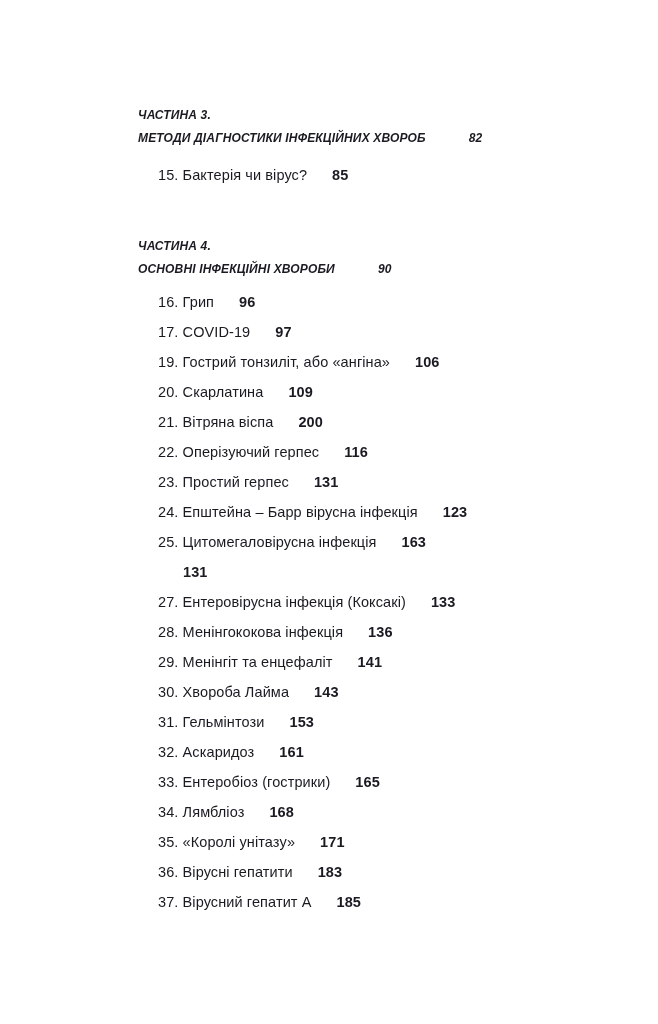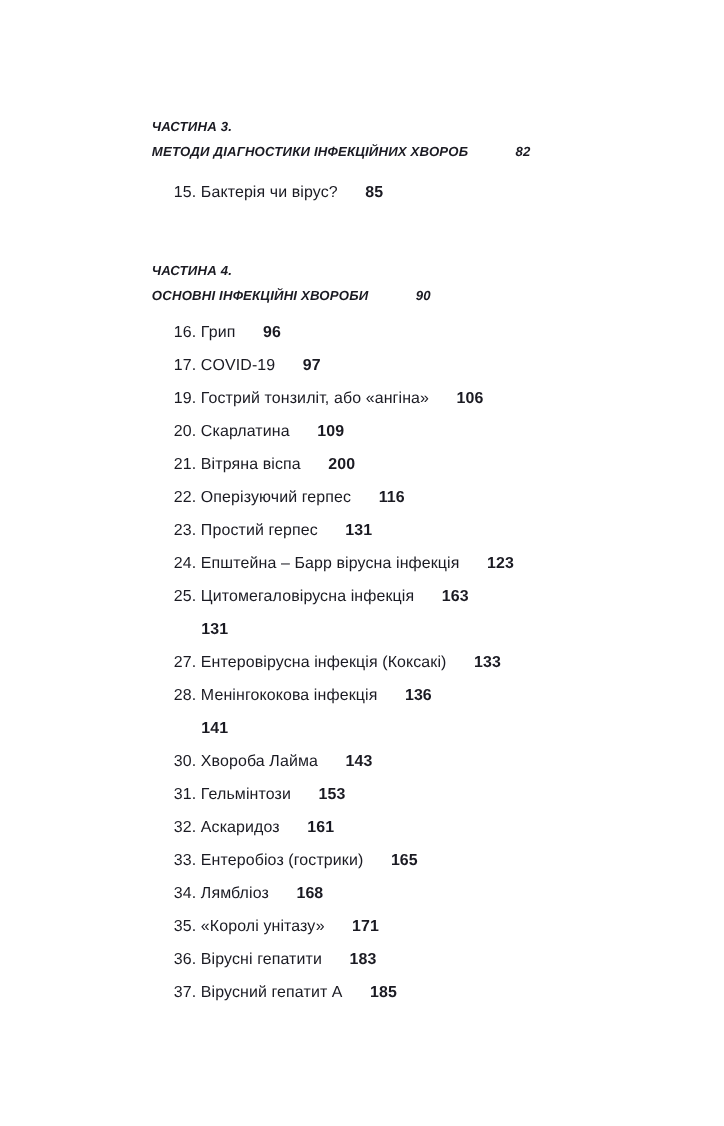--- a/index.html
+++ b/index.html
@@ -160,20 +160,21 @@
     </li>
     <li class="toc-item">
       <span class="toc-title">27. Ентеровірусна інфекція (Коксакі)</span>
       <span class="toc-page">133</span>
     </li>
     <li class="toc-item">
       <span class="toc-title">28. Менінгококова інфекція</span>
       <span class="toc-page">136</span>
     </li>
     <li class="toc-item">
+      <span class="toc-title">29. Менінгіт та енцефаліт</span>
       <span class="toc-page">141</span>
     </li>
     <li class="toc-item">
       <span class="toc-title">30. Хвороба Лайма</span>
       <span class="toc-page">143</span>
     </li>
     <li class="toc-item">
       <span class="toc-title">31. Гельмінтози</span>
       <span class="toc-page">153</span>
     </li>

